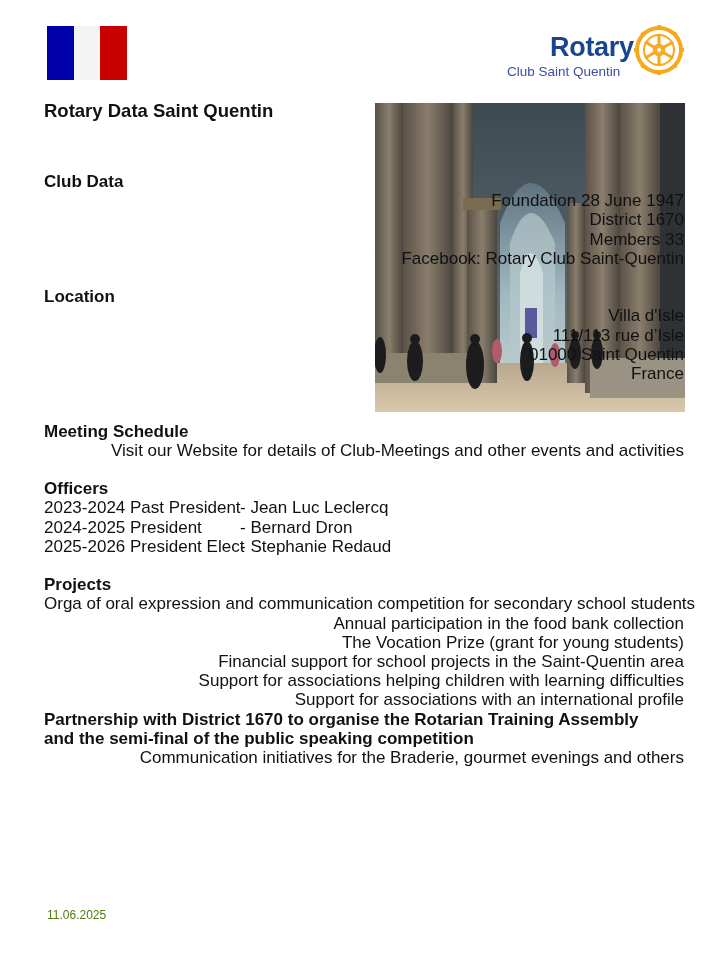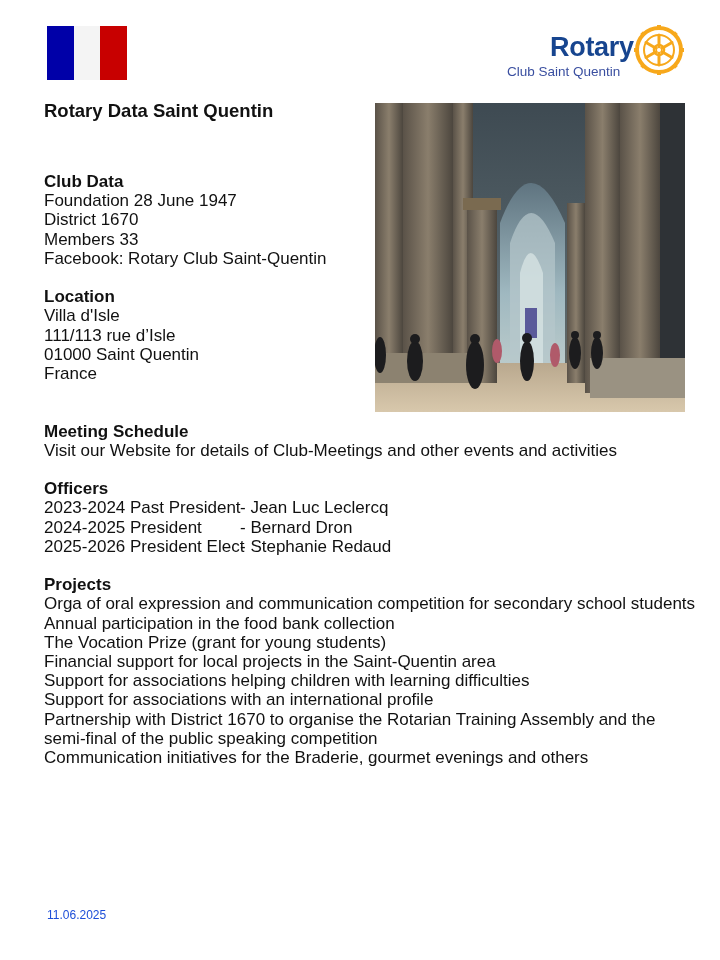--- a/index.html
+++ b/index.html
@@ -9,25 +9,25 @@
   .flag span { flex: 1; display: block; }
   .logo { position: absolute; left: 505px; top: 24px; width: 180px; height: 56px; }
   .logo-word { position: absolute; left: 45px; top: 8px; font-size: 27px; font-weight: bold; color: #17458f; letter-spacing: -0.3px; text-align: center; }
   .logo-sub { position: absolute; left: 2px; top: 40px; font-size: 13.5px; color: #3a4fa0; white-space: nowrap; }
   .logo-wheel { position: absolute; left: 128px; top: 0px; width: 52px; height: 52px; }
   .title { position: absolute; left: 44px; top: 100px; font-size: 18.5px; font-weight: bold; }
   .photo { position: absolute; left: 375px; top: 103px; width: 310px; height: 309px; overflow: hidden; }
   .content { position: absolute; left: 44px; top: 172px; width: 640px; font-size: 17px; line-height: 19.2px; }
   .section { margin-bottom: 19.2px; }
   .h { font-weight: bold; }
-  .line { white-space: nowrap; }
+  .line { white-space: nowrap; text-align: right; }
   .off-row { display: flex; white-space: nowrap; }
   .off-role { width: 196px; }
-  .proj { white-space: normal; }
-  .footer-date { position: absolute; left: 47px; top: 908px; font-size: 12px; color: #1d4ed8; }
+  .proj { white-space: normal; font-weight: bold; }
+  .footer-date { position: absolute; left: 47px; top: 908px; font-size: 12px; color: #4d7c0f; }
 </style>
 </head>
 <body>
 
 <div class="flag">
   <span style="background:#0000a8"></span>
   <span style="background:#f4f4f4"></span>
   <span style="background:#c80000"></span>
 </div>
 
@@ -165,21 +165,21 @@
       <span>- Stephanie Redaud</span>
     </div>
   </div>
 
 
   <div class="section">
     <div class="h">Projects</div>
     <div class="line">Orga of oral expression and communication competition for secondary school students</div>
     <div class="line">Annual participation in the food bank collection</div>
     <div class="line">The Vocation Prize (grant for young students)</div>
-    <div class="line">Financial support for local projects in the Saint-Quentin area</div>
+    <div class="line">Financial support for school projects in the Saint-Quentin area</div>
     <div class="line">Support for associations helping children with learning difficulties</div>
     <div class="line">Support for associations with an international profile</div>
     <div class="proj" style="width:620px">Partnership with District 1670 to organise the Rotarian Training Assembly and the semi-final of the public speaking competition</div>
     <div class="line">Communication initiatives for the Braderie, gourmet evenings and others</div>
   </div>
 </div>
 
 <div class="footer-date">11.06.2025</div>
 
 </body></html>

